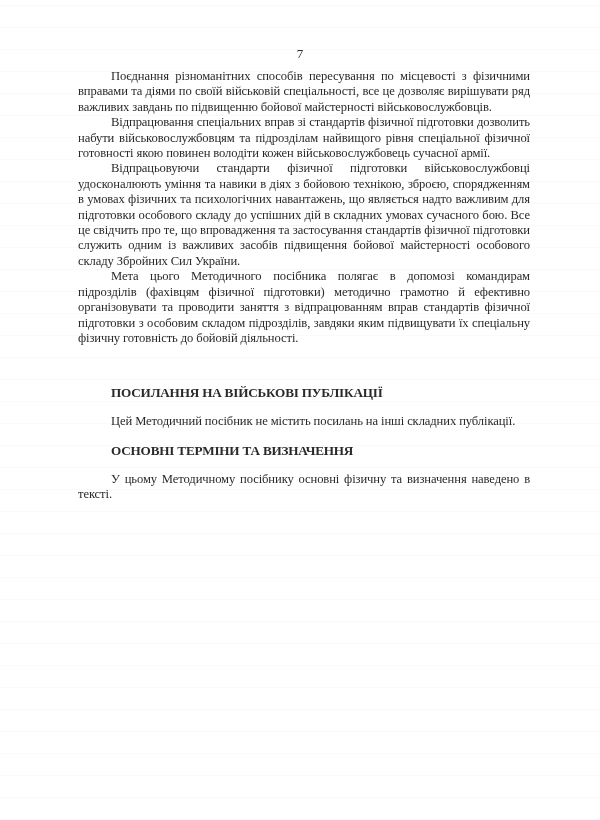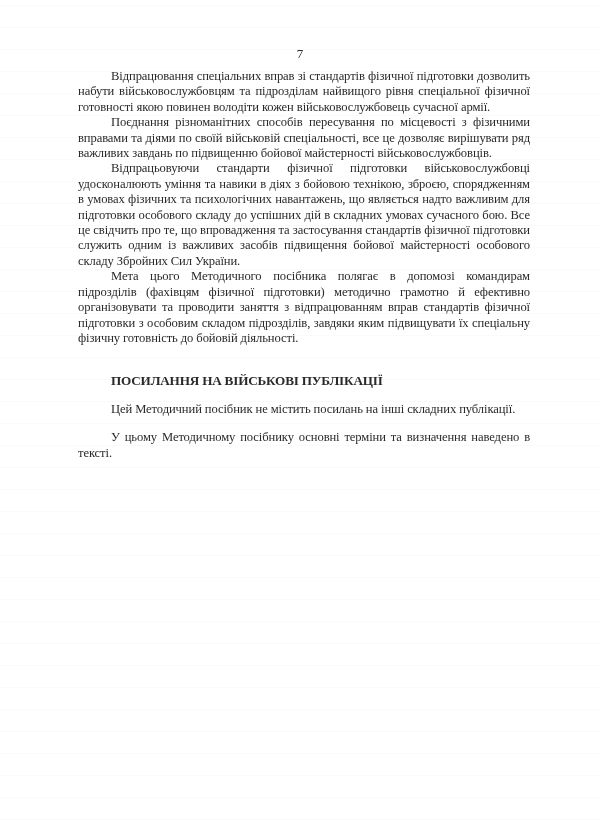--- a/index.html
+++ b/index.html
@@ -45,21 +45,21 @@
       text-indent: 33px;
       letter-spacing: -0.1px;
     }
     .heading {
       margin: 0;
       font-weight: bold;
       font-size: 13.2px;
       text-indent: 33px;
       letter-spacing: -0.2px;
     }
-    .h1 { margin-top: 27px; }
+    .h1 { margin-top: 39px; }
     .p-after-h { margin-top: 13px; }
     .h2 { margin-top: 14px; }
     .watermark {
       position: absolute;
       left: 0; top: 0;
       width: 600px; height: 820px;
       opacity: 0.04;
       pointer-events: none;
       background:
         repeating-linear-gradient(0deg, #888 0 1px, transparent 1px 22px);
@@ -67,23 +67,24 @@
   </style>
 </head>
 <body>
 
 <div class="page">
   <div class="watermark"></div>
 
   <div class="page-number">7</div>
 
   <div class="content">
+    <p class="para">Поєднання різноманітних способів пересування по місцевості з фізичними вправами та діями по своїй військовій спеціальності, все це дозволяє вирішувати ряд важливих завдань по підвищенню бойової майстерності військовослужбовців.</p>
     <p class="para">Відпрацювання спеціальних вправ зі стандартів фізичної підготовки дозволить набути військовослужбовцям та підрозділам найвищого рівня спеціальної фізичної готовності якою повинен володіти кожен військовослужбовець сучасної армії.</p>
-    <p class="para">Поєднання різноманітних способів пересування по місцевості з фізичними вправами та діями по своїй військовій спеціальності, все це дозволяє вирішувати ряд важливих завдань по підвищенню бойової майстерності військовослужбовців.</p>
     <p class="para">Відпрацьовуючи стандарти фізичної підготовки військовослужбовці удосконалюють уміння та навики в діях з бойовою технікою, зброєю, спорядженням в умовах фізичних та психологічних навантажень, що являється надто важливим для підготовки особового складу до успішних дій в складних умовах сучасного бою. Все це свідчить про те, що впровадження та застосування стандартів фізичної підготовки служить одним із важливих засобів підвищення бойової майстерності особового складу Збройних Сил України.</p>
     <p class="para">Мета цього Методичного посібника полягає в допомозі командирам підрозділів (фахівцям фізичної підготовки) методично грамотно й ефективно організовувати та проводити заняття з відпрацюванням вправ стандартів фізичної підготовки з особовим складом підрозділів, завдяки яким підвищувати їх спеціальну фізичну готовність до бойовій діяльності.</p>
 
     <h2 class="heading h1">ПОСИЛАННЯ НА ВІЙСЬКОВІ ПУБЛІКАЦІЇ</h2>
     <p class="para p-after-h">Цей Методичний посібник не містить посилань на інші складних публікації.</p>
 
-    <p class="para p-after-h">У цьому Методичному посібнику основні терміни та визначення наведено в тексті.</p>
+    <h2 class="heading h2">ОСНОВНІ ТЕРМІНИ ТА ВИЗНАЧЕННЯ</h2>
+    <p class="para p-after-h">У цьому Методичному посібнику основні фізичну та визначення наведено в тексті.</p>
   </div>
 </div>
 
 </body></html>

